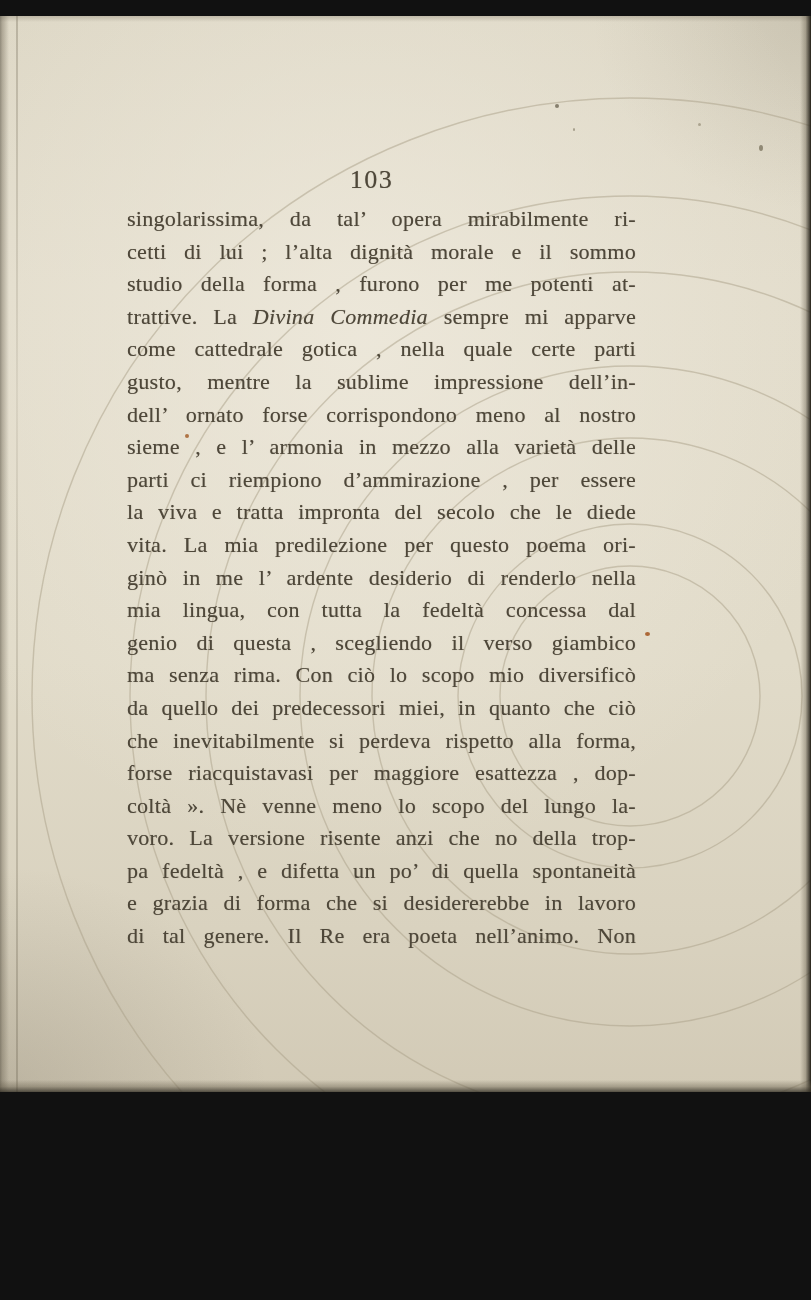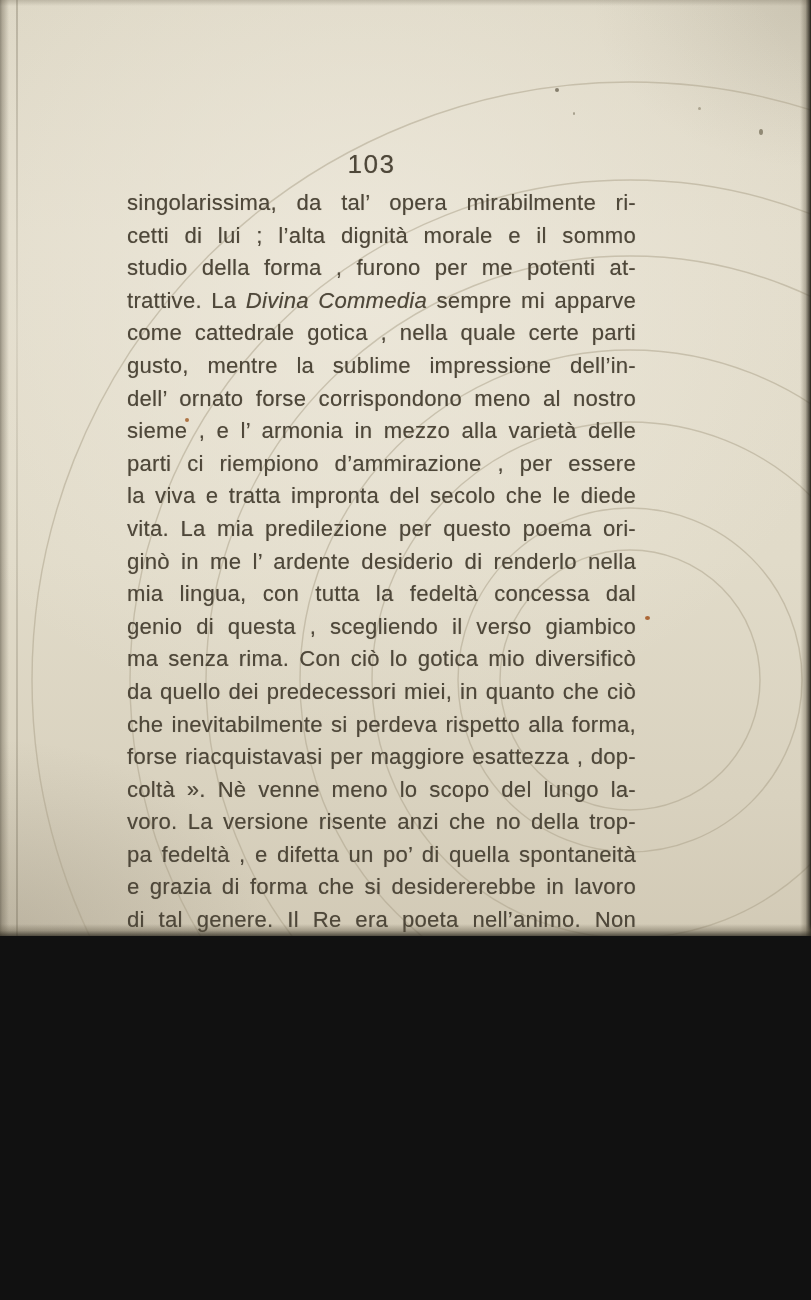--- a/index.html
+++ b/index.html
@@ -3,28 +3,29 @@
 <meta charset="utf-8">
 <style>
   html,body{margin:0;padding:0;}
   body{width:811px;height:1300px;overflow:hidden;background:#111;}
   :root{
     --paper:#e0dac8;
     --ink:#4e4739;
     --wm:#a99f88;
   }
   .scan{
-    position:relative;width:811px;height:936px;overflow:hidden;
-    font-family:Liberation Sans, sans-serif;
+    position:relative;width:811px;height:1076px;overflow:hidden;
+    font-family:Liberation Serif, serif;
     background-color:var(--paper);
     background-image:
       radial-gradient(95% 75% at 45% 30%, rgba(238,233,220,.85) 0%, rgba(238,233,220,0) 65%),
       radial-gradient(55% 35% at 0% 100%, rgba(96,88,72,.20) 0%, rgba(96,88,72,0) 60%),
       radial-gradient(45% 30% at 100% 0%, rgba(110,102,84,.16) 0%, rgba(110,102,84,0) 60%),
       linear-gradient(180deg,#ddd7c5 0%,#e2dccb 25%,#e1dbc9 60%,#d9d2bf 85%,#d2cab6 100%);
+    margin-top: 16px;
   }
   .watermark{position:absolute;left:0;top:0;width:811px;height:1300px;}
   .watermark circle{fill:none;stroke:var(--wm);stroke-width:1.4;opacity:.5;}
   .fold-line{
     position:absolute;left:16px;top:0;width:2px;height:100%;
     background:linear-gradient(180deg,rgba(125,117,98,.38),rgba(125,117,98,.12) 35%,rgba(125,117,98,.28) 70%,rgba(125,117,98,.42));
   }
   .page-number{
     position:absolute;left:127px;top:149px;width:509px;
     text-align:center;transform:translateX(-10px);
@@ -78,21 +79,21 @@
       <div class="line"><span>come cattedrale gotica , nella quale certe parti</span></div>
       <div class="line"><span>gusto, mentre la sublime impressione dell’in-</span></div>
       <div class="line"><span>dell’ ornato forse corrispondono meno al nostro</span></div>
       <div class="line"><span>sieme , e l’ armonia in mezzo alla varietà delle</span></div>
       <div class="line"><span>parti ci riempiono d’ammirazione , per essere</span></div>
       <div class="line"><span>la viva e tratta impronta del secolo che le diede</span></div>
       <div class="line"><span>vita. La mia predilezione per questo poema ori-</span></div>
       <div class="line"><span>ginò in me l’ ardente desiderio di renderlo nella</span></div>
       <div class="line"><span>mia lingua, con tutta la fedeltà concessa dal</span></div>
       <div class="line"><span>genio di questa , scegliendo il verso giambico</span></div>
-      <div class="line"><span>ma senza rima. Con ciò lo gotica mio diversificò</span></div>
+      <div class="line"><span>ma senza rima. Con ciò lo scopo mio diversificò</span></div>
       <div class="line"><span>da quello dei predecessori miei, in quanto che ciò</span></div>
       <div class="line"><span>che inevitabilmente si perdeva rispetto alla forma,</span></div>
       <div class="line"><span>forse riacquistavasi per maggiore esattezza , dop-</span></div>
       <div class="line"><span>coltà ». Nè venne meno lo scopo del lungo la-</span></div>
       <div class="line"><span>voro. La versione risente anzi che no della trop-</span></div>
       <div class="line"><span>pa fedeltà , e difetta un po’ di quella spontaneità</span></div>
       <div class="line"><span>e grazia di forma che si desidererebbe in lavoro</span></div>
       <div class="line"><span>di tal genere. Il Re era poeta nell’animo. Non</span></div>
     </div>
 

